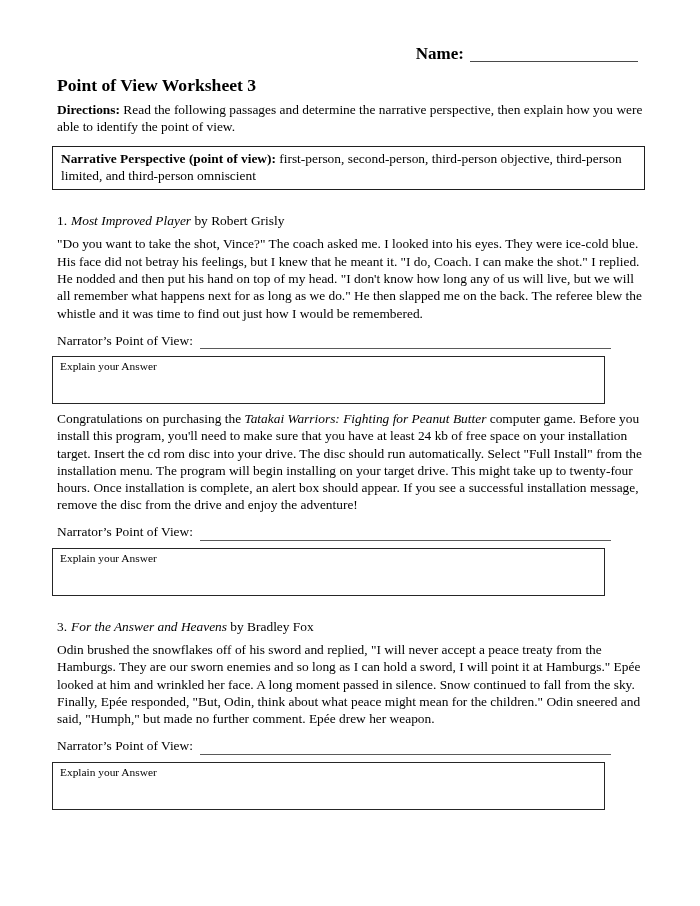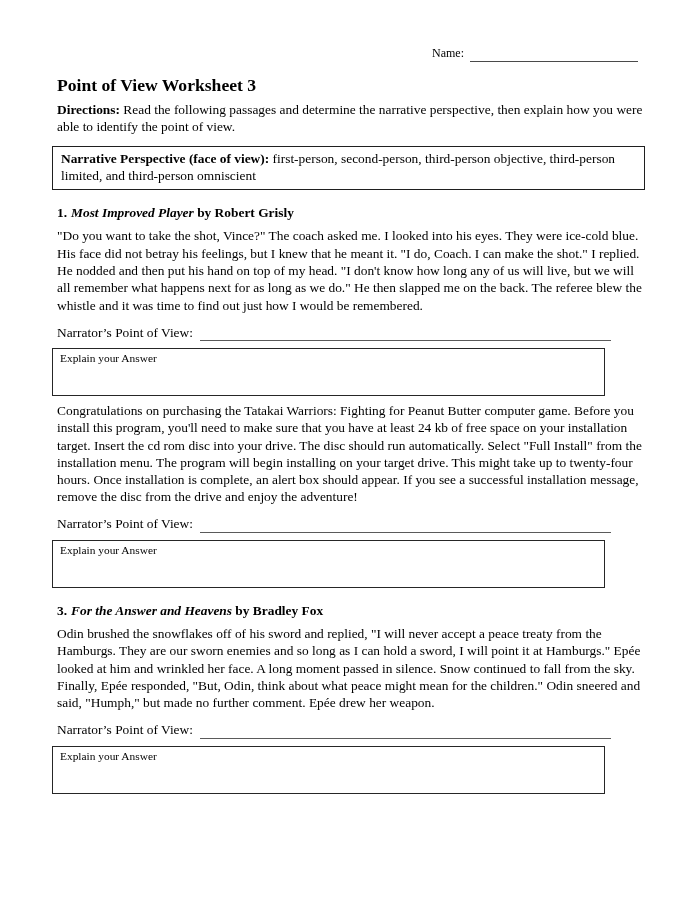--- a/index.html
+++ b/index.html
@@ -4,36 +4,36 @@
 <style>
   html,body { margin:0; padding:0; background:#e8e8e8; }
   .page {
     width:700px; height:906px; margin:0 auto; background:#ffffff;
     box-sizing:border-box; padding:46px 57px 0;
     font-family:"Liberation Serif","DejaVu Serif",serif;
     font-size:13.4px; line-height:17.3px; color:#000;
     position:relative; overflow:hidden;
   }
   .b { font-weight:bold; }
-  .i { }
+  .i { font-style:italic; }
 
-  .name-row { display:flex; justify-content:flex-end; align-items:flex-end; height:16px; margin-right:5px; font-size:12px; }
+  .name-row { display:flex; justify-content:flex-end; align-items:flex-end; height:16px; margin-right:5px; font-size:17px;font-weight:bold; }
   .name-blank { width:168px; height:14px; border-bottom:1px solid #4a4a4a; margin-left:6px; }
 
   .title { font-size:17.6px; line-height:22px; font-weight:bold; margin:12px 0 0; }
 
   .directions { margin:5px 0 0; }
 
   .def-box {
     margin:10px 0 0 -5px; width:593px; box-sizing:border-box;
     border:1.5px solid #1f1f1f; padding:3px 8px 5px;
   }
 
   .passage { margin:0; }
-  .p-head { margin:14px 0 0;font-weight:bold; }
+  .p-head { margin:22px 0 0; }
   .p-num { margin-right:4px; }
   .p-title { font-style:italic; }
   .p-body { margin:6px 0 0; }
 
   .pov-row { display:flex; margin-top:9px; width:554px; height:18px; align-items:flex-end;text-align:right; }
   .pov-blank { flex:1; height:15px; border-bottom:1px solid #5a5a5a; margin-left:7px; }
 
   .answer-box {
     margin:7px 0 0 -5px; width:553px; height:48px; box-sizing:border-box;
     border:1.5px solid #262626; padding:2px 7px;
@@ -47,21 +47,21 @@
 
   <div class="name-row">
     <span>Name:</span>
     <span class="name-blank"></span>
   </div>
 
   <h1 class="title">Point of View Worksheet 3</h1>
 
   <p class="directions"><span class="b">Directions:</span><span> Read the following passages and determine the narrative perspective, then explain how you were able to identify the point of view.</span></p>
 
-  <div class="def-box"><span class="b">Narrative Perspective (face of view):</span><span> first-person, second-person, third-person objective, third-person limited, and third-person omniscient</span></div>
+  <div class="def-box"><span class="b">Narrative Perspective (point of view):</span><span> first-person, second-person, third-person objective, third-person limited, and third-person omniscient</span></div>
 
   <section class="passage">
     <p class="p-head"><span class="p-num">1.</span><span class="p-title">Most Improved Player</span><span> by Robert Grisly</span></p>
     <p class="p-body"><span>"Do you want to take the shot, Vince?" The coach asked me. I looked into his eyes. They were ice-cold blue. His face did not betray his feelings, but I knew that he meant it. "I do, Coach. I can make the shot." I replied. He nodded and then put his hand on top of my head. "I don't know how long any of us will live, but we will all remember what happens next for as long as we do." He then slapped me on the back. The referee blew the whistle and it was time to find out just how I would be remembered.</span><span class="i"></span><span></span></p>
     <div class="pov-row">
       <span>Narrator’s Point of View:</span>
       <span class="pov-blank"></span>
     </div>
     <div class="answer-box">
       <span>Explain your Answer</span>

